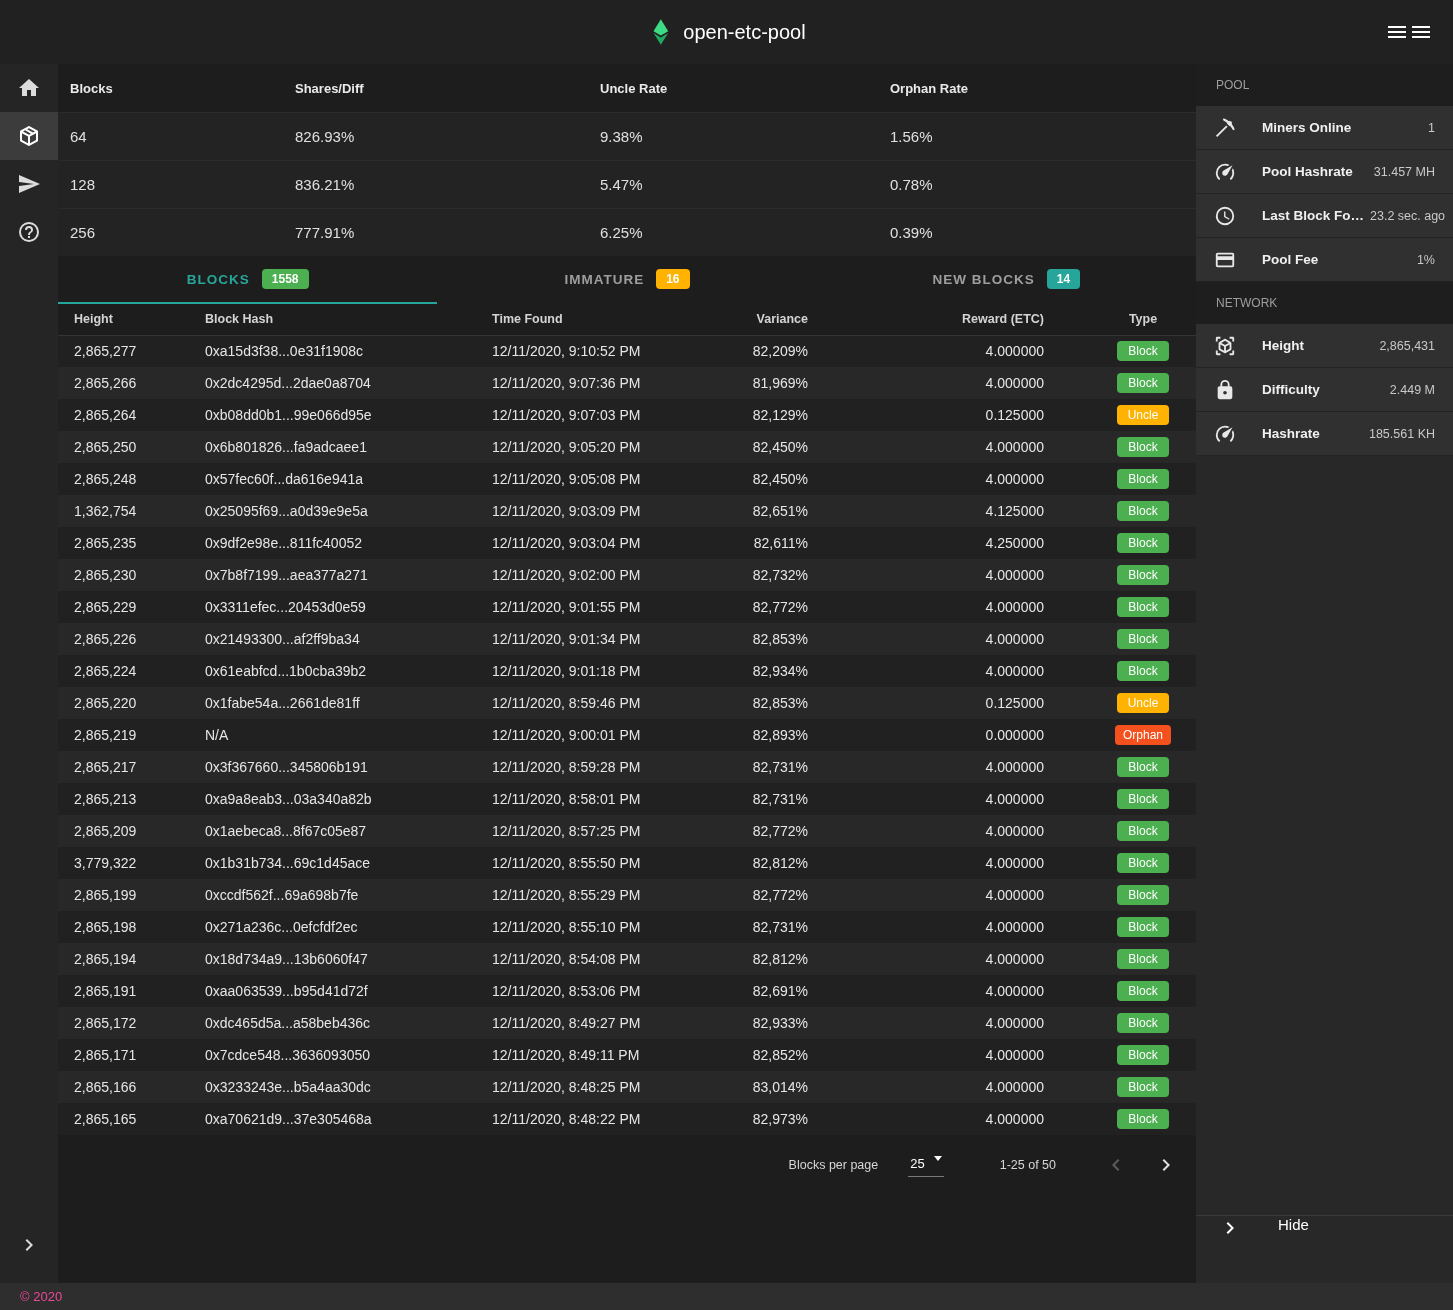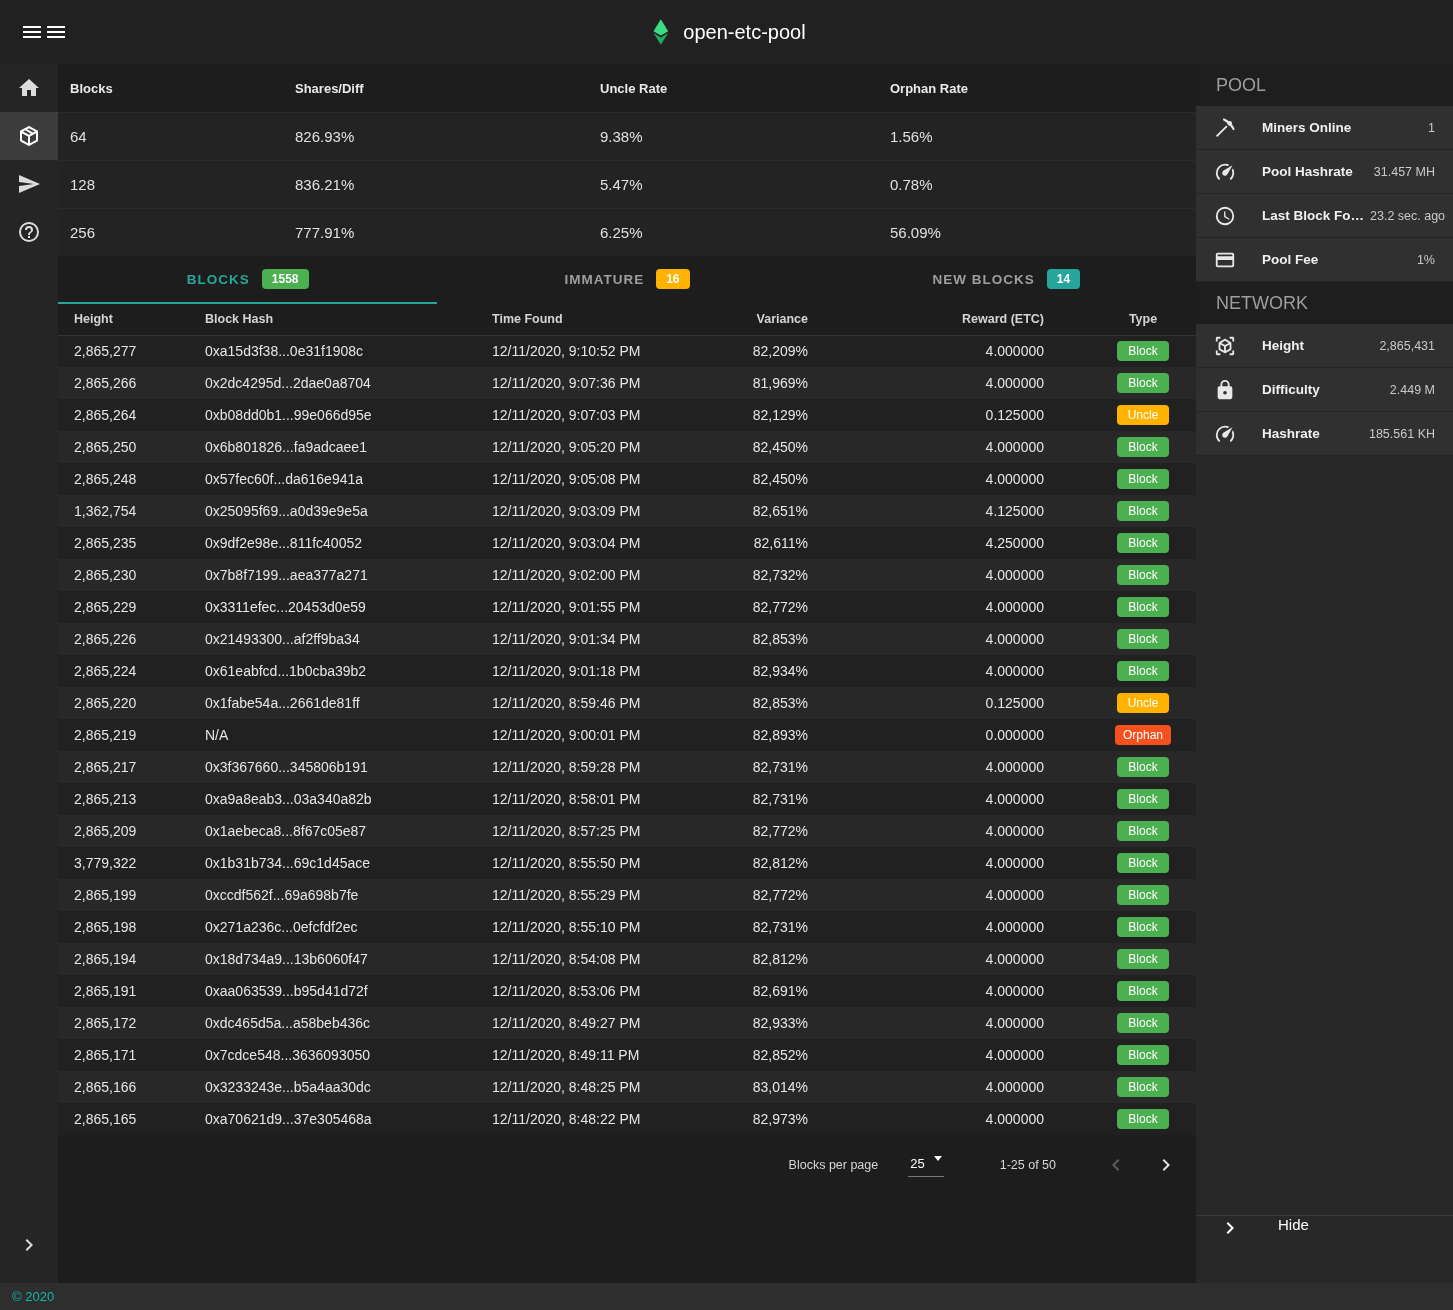--- a/index.html
+++ b/index.html
@@ -1,21 +1,21 @@
 <!DOCTYPE html>
 <html><head>
 <meta charset="utf-8">
 <style>
   * { margin:0; padding:0; box-sizing:border-box; }
   html,body { background:#101010; }
   body { font-family:"Liberation Sans", sans-serif; }
   #app { position:relative; width:1453px; height:1310px; background:#1d1d1d; color:#fff; overflow:hidden; }
 
   
-  .topbar { position:absolute; top:0; left:0; right:0; height:64px; background:#212121; display:flex; align-items:center; justify-content:flex-start; padding:0 20px; z-index:5; }
+  .topbar { position:absolute; top:0; left:0; right:0; height:64px; background:#212121; display:flex; align-items:center; justify-content:flex-end; padding:0 20px; z-index:5; }
   .title-group { position:absolute; left:50%; transform:translateX(-50%); display:flex; align-items:center; gap:10px; }
   .app-title { font-size:20px; color:#fff; }
   .icon-btn { width:24px; height:24px; color:#fff; cursor:pointer; }
   .icon-btn svg { width:24px; height:24px; display:block; }
   .logo svg { width:26px; height:30px; display:block; }
 
   
   .left-rail { position:absolute; top:64px; left:0; bottom:27px; width:58px; background:#252525; }
   .rail-item { width:58px; height:48px; display:flex; align-items:center; justify-content:center; color:#dcdcdc; cursor:pointer; }
   .rail-item svg { width:24px; height:24px; display:block; }
@@ -49,32 +49,32 @@
   .pp-select { display:flex; gap:9px; border-bottom:1px solid #787878; padding:2px 2px 5px 2px; cursor:pointer; margin-right:56px; font-size:13px; color:#fff; }
   .caret { width:0; height:0; border-left:4px solid transparent; border-right:4px solid transparent; border-top:5px solid #fff; }
   .pp-range { margin-right:48px; }
   .pager { width:24px; height:24px; cursor:pointer; color:#e0e0e0; }
   .pager svg { width:24px; height:24px; display:block; }
   .pager.disabled { color:#5c5c5c; cursor:default; }
   .pager + .pager { margin-left:26px; }
 
   
   .right-bar { position:absolute; top:64px; right:0; bottom:27px; width:257px; background:#282828; }
-  .section-label { height:42px; display:flex; align-items:center; padding-left:20px; font-size:18px; color:#9e9e9e; background:#1e1e1e; }
+  .section-label { height:42px; display:flex; align-items:center; padding-left:20px; font-size:12px; color:#9e9e9e; background:#1e1e1e; }
   .side-item { height:44px; display:flex; align-items:center; padding:0 18px; background:#303030; border-bottom:1px solid #242424; }
   .side-icon { color:#e8e8e8; margin-right:26px; flex:0 0 auto; }
   .side-icon svg { width:22px; height:22px; display:block; }
   .side-label { font-size:13.5px; font-weight:bold; color:#f0f0f0; white-space:nowrap; }
   .side-value { margin-left:auto; font-size:12.5px; color:#c9c9c9; white-space:nowrap; padding-left:6px; }
   .hide-row { position:absolute; bottom:14px; left:0; right:0; height:54px; border-top:1px solid #3a3a3a; display:flex; align-items:flex-start; padding-left:22px; gap:36px; cursor:pointer; color:#fff; }
   .hide-row svg { width:24px; height:24px; display:block; }
   .hide-label { font-size:15px; }
 
   
-  .footer { position:absolute; bottom:0; left:0; right:0; height:27px; background:#2e2e2e; display:flex; align-items:center; padding-left:12px; font-size:13px; color:#14b8a6; }
+  .footer { position:absolute; bottom:0; left:0; right:0; height:27px; background:#2e2e2e; display:flex; align-items:center; padding-left:20px; font-size:13px; color:#ec4899; }
 </style>
 </head>
 <body>
 
 <div id="app">
 
   <div class="topbar">
     <div class="icon-btn">
       <svg viewBox="0 0 24 24">
           <path fill="currentColor" d="M3,6H21V8H3V6M3,11H21V13H3V11M3,16H21V18H3V16Z"></path>
@@ -142,21 +142,21 @@
         <div class="stats-row">
           <div>128</div>
           <div>836.21%</div>
           <div>5.47%</div>
           <div>0.78%</div>
         </div>
         <div class="stats-row">
           <div>256</div>
           <div>777.91%</div>
           <div>6.25%</div>
-          <div>56.09%</div>
+          <div>0.39%</div>
         </div>
       </div>
 
     <div class="tabs">
         <div class="tab active">
           <span class="tab-label">BLOCKS</span>
           <span class="tab-badge" style="background: rgb(76, 175, 80);">1558</span>
         </div>
         <div class="tab">
           <span class="tab-label">IMMATURE</span>

